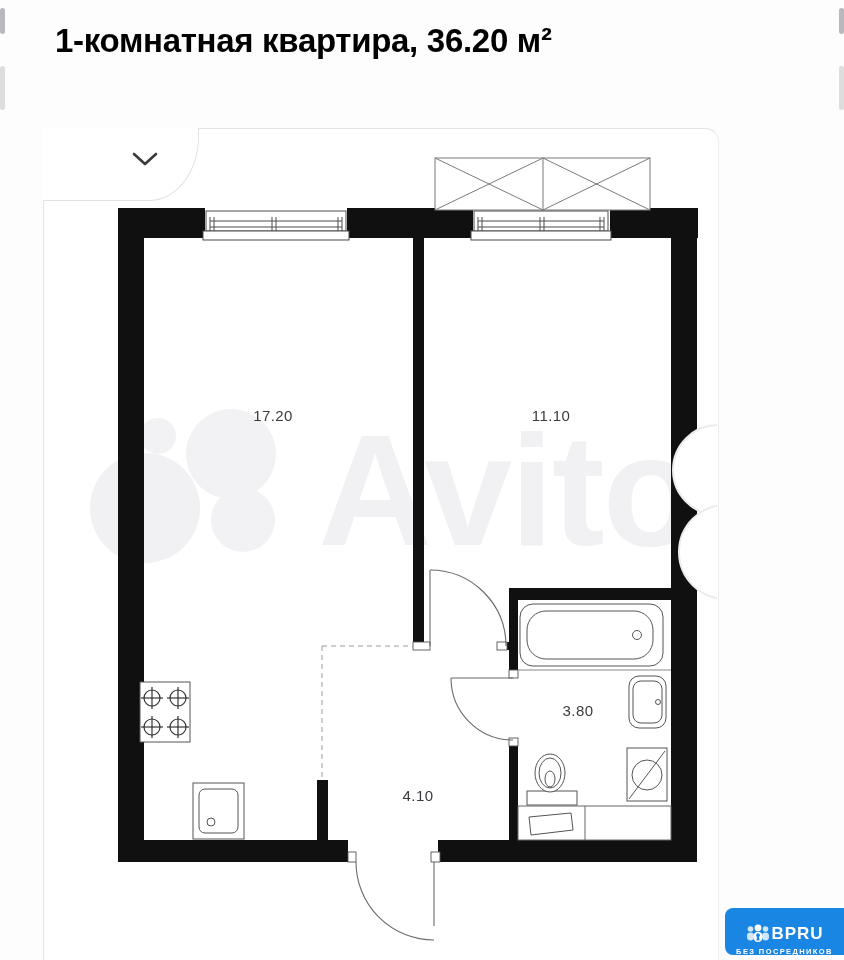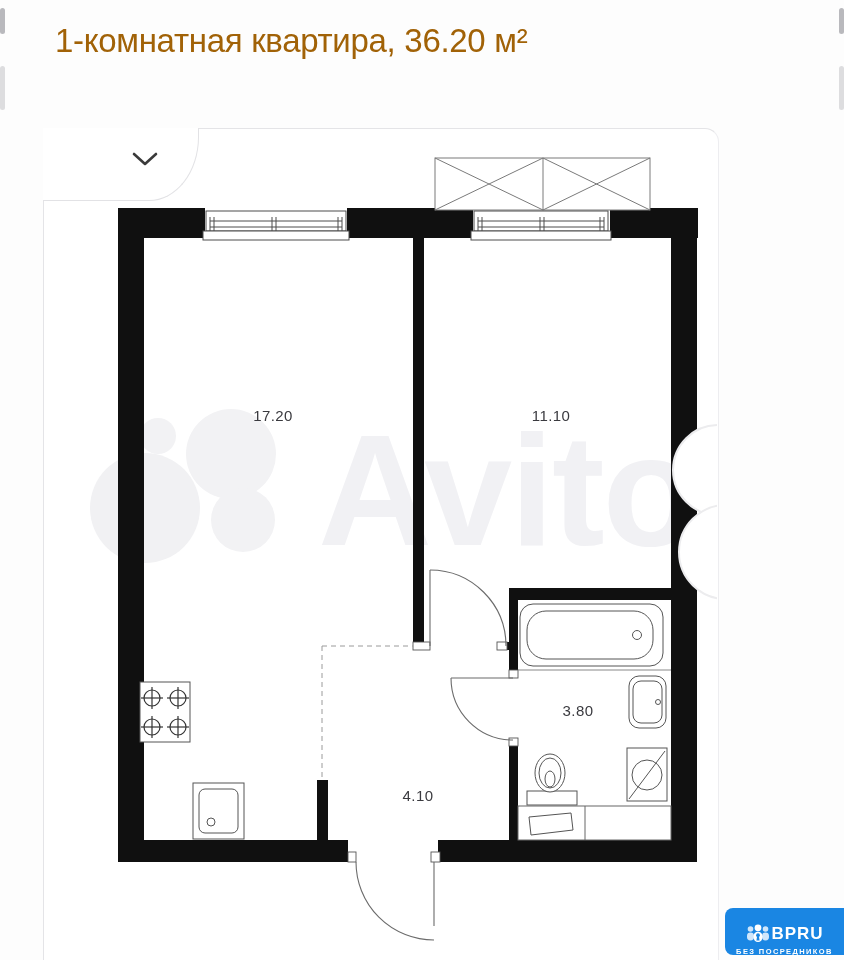--- a/index.html
+++ b/index.html
@@ -2,21 +2,21 @@
 <html><head>
 <meta charset="utf-8">
 <style>
   html,body{margin:0;padding:0;background:#ffffff;}
   .page{
     position:relative;width:844px;height:960px;background:#fdfdfd;overflow:hidden;
     font-family:"Liberation Sans", sans-serif;
   }
   .title{
     position:absolute;left:55px;top:22px;width:740px;
-    font-size:33px;font-weight:400;color:#a16207;letter-spacing:-0.3px;
+    font-size:33px;font-weight:700;color:#000000;letter-spacing:-0.3px;
   }
   .edge-sliver{position:absolute;border-radius:3px;}
   .sliver-l1{left:0;top:8px;width:5px;height:26px;background:#b9b9bd;}
   .sliver-l2{left:0;top:66px;width:5px;height:44px;background:#dddddf;}
   .sliver-r1{right:0;top:8px;width:5px;height:26px;background:#b9b9bd;}
   .sliver-r2{right:0;top:66px;width:5px;height:44px;background:#dddddf;}
   .plan-card{
     position:absolute;left:43px;top:128px;width:674px;height:832px;
     border-top:1px solid #e4e4e7;border-left:1px solid #e4e4e7;border-right:1px solid #ededf0;
     border-radius:4px 14px 0 0;background:#fff;

